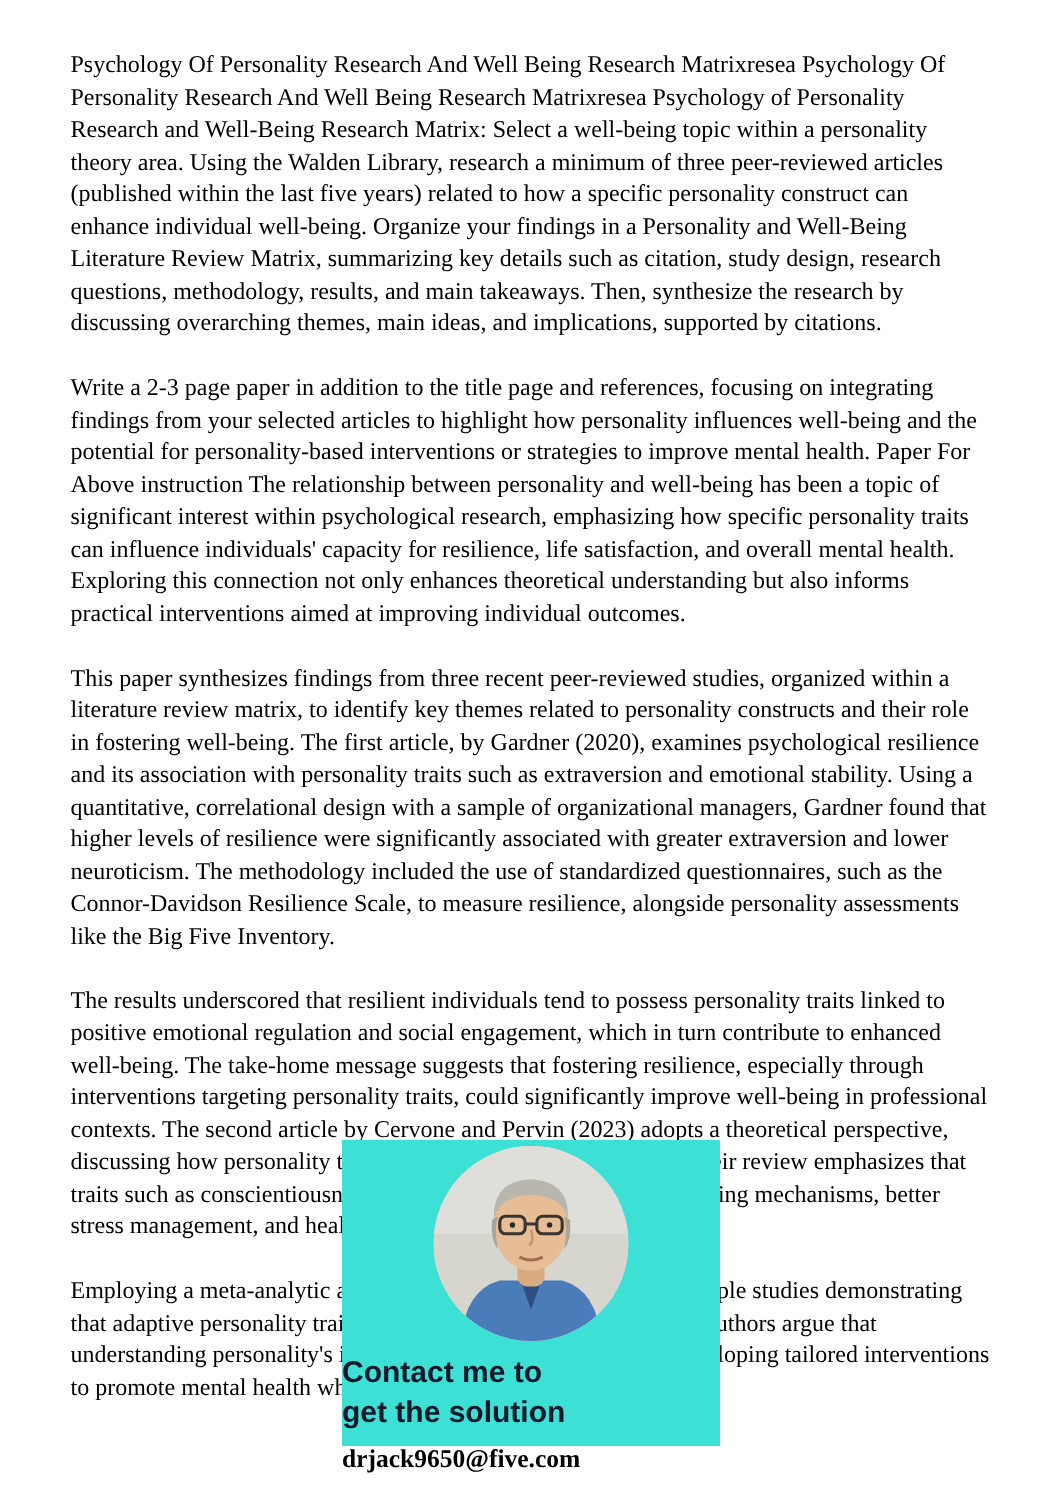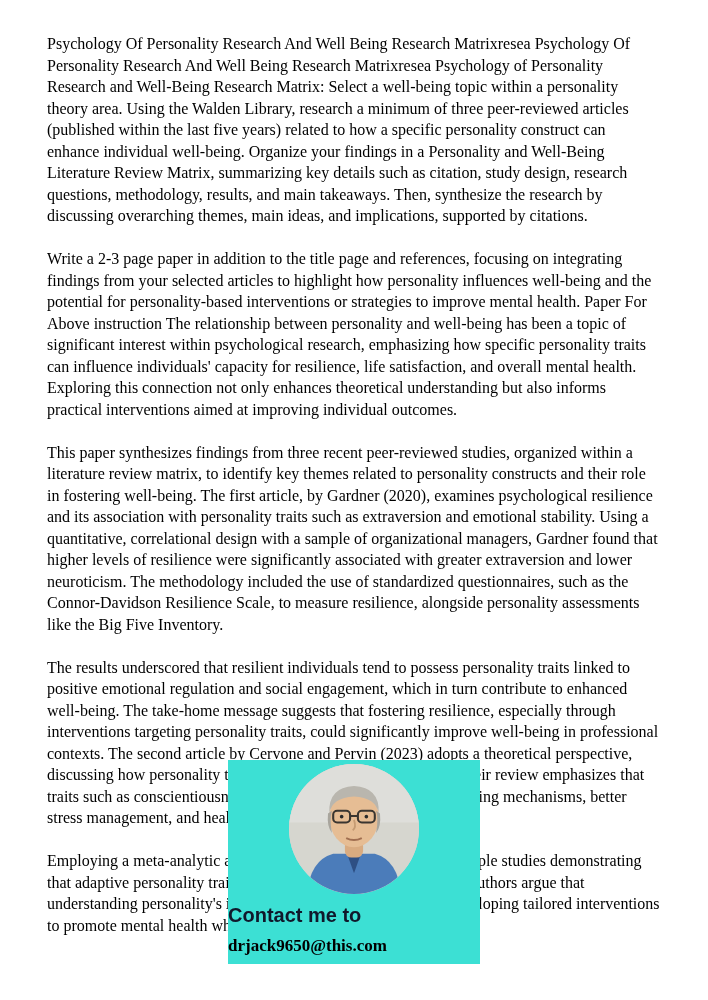--- a/index.html
+++ b/index.html
@@ -103,17 +103,18 @@
 
         <circle cx="40.5" cy="40.5" r="1.4" fill="#2b2b2b"></circle>
         <circle cx="59.5" cy="40.5" r="1.4" fill="#2b2b2b"></circle>
 
         <path d="M50 43 Q52 49 49 51" stroke="#c49a72" stroke-width="1.4" fill="none"></path>
         <path d="M44 57 Q50 60 56 57" stroke="#a06e50" stroke-width="1.5" fill="none"></path>
       </svg>
     </div>
     <div class="contact-text">
       <div>Contact me to</div>
+      <div>get the solution</div>
     </div>
-    <div class="email-text">drjack9650@this.com</div>
+    <div class="email-text">drjack9650@five.com</div>
   </div>
 
 </div>
 
 </body></html>

